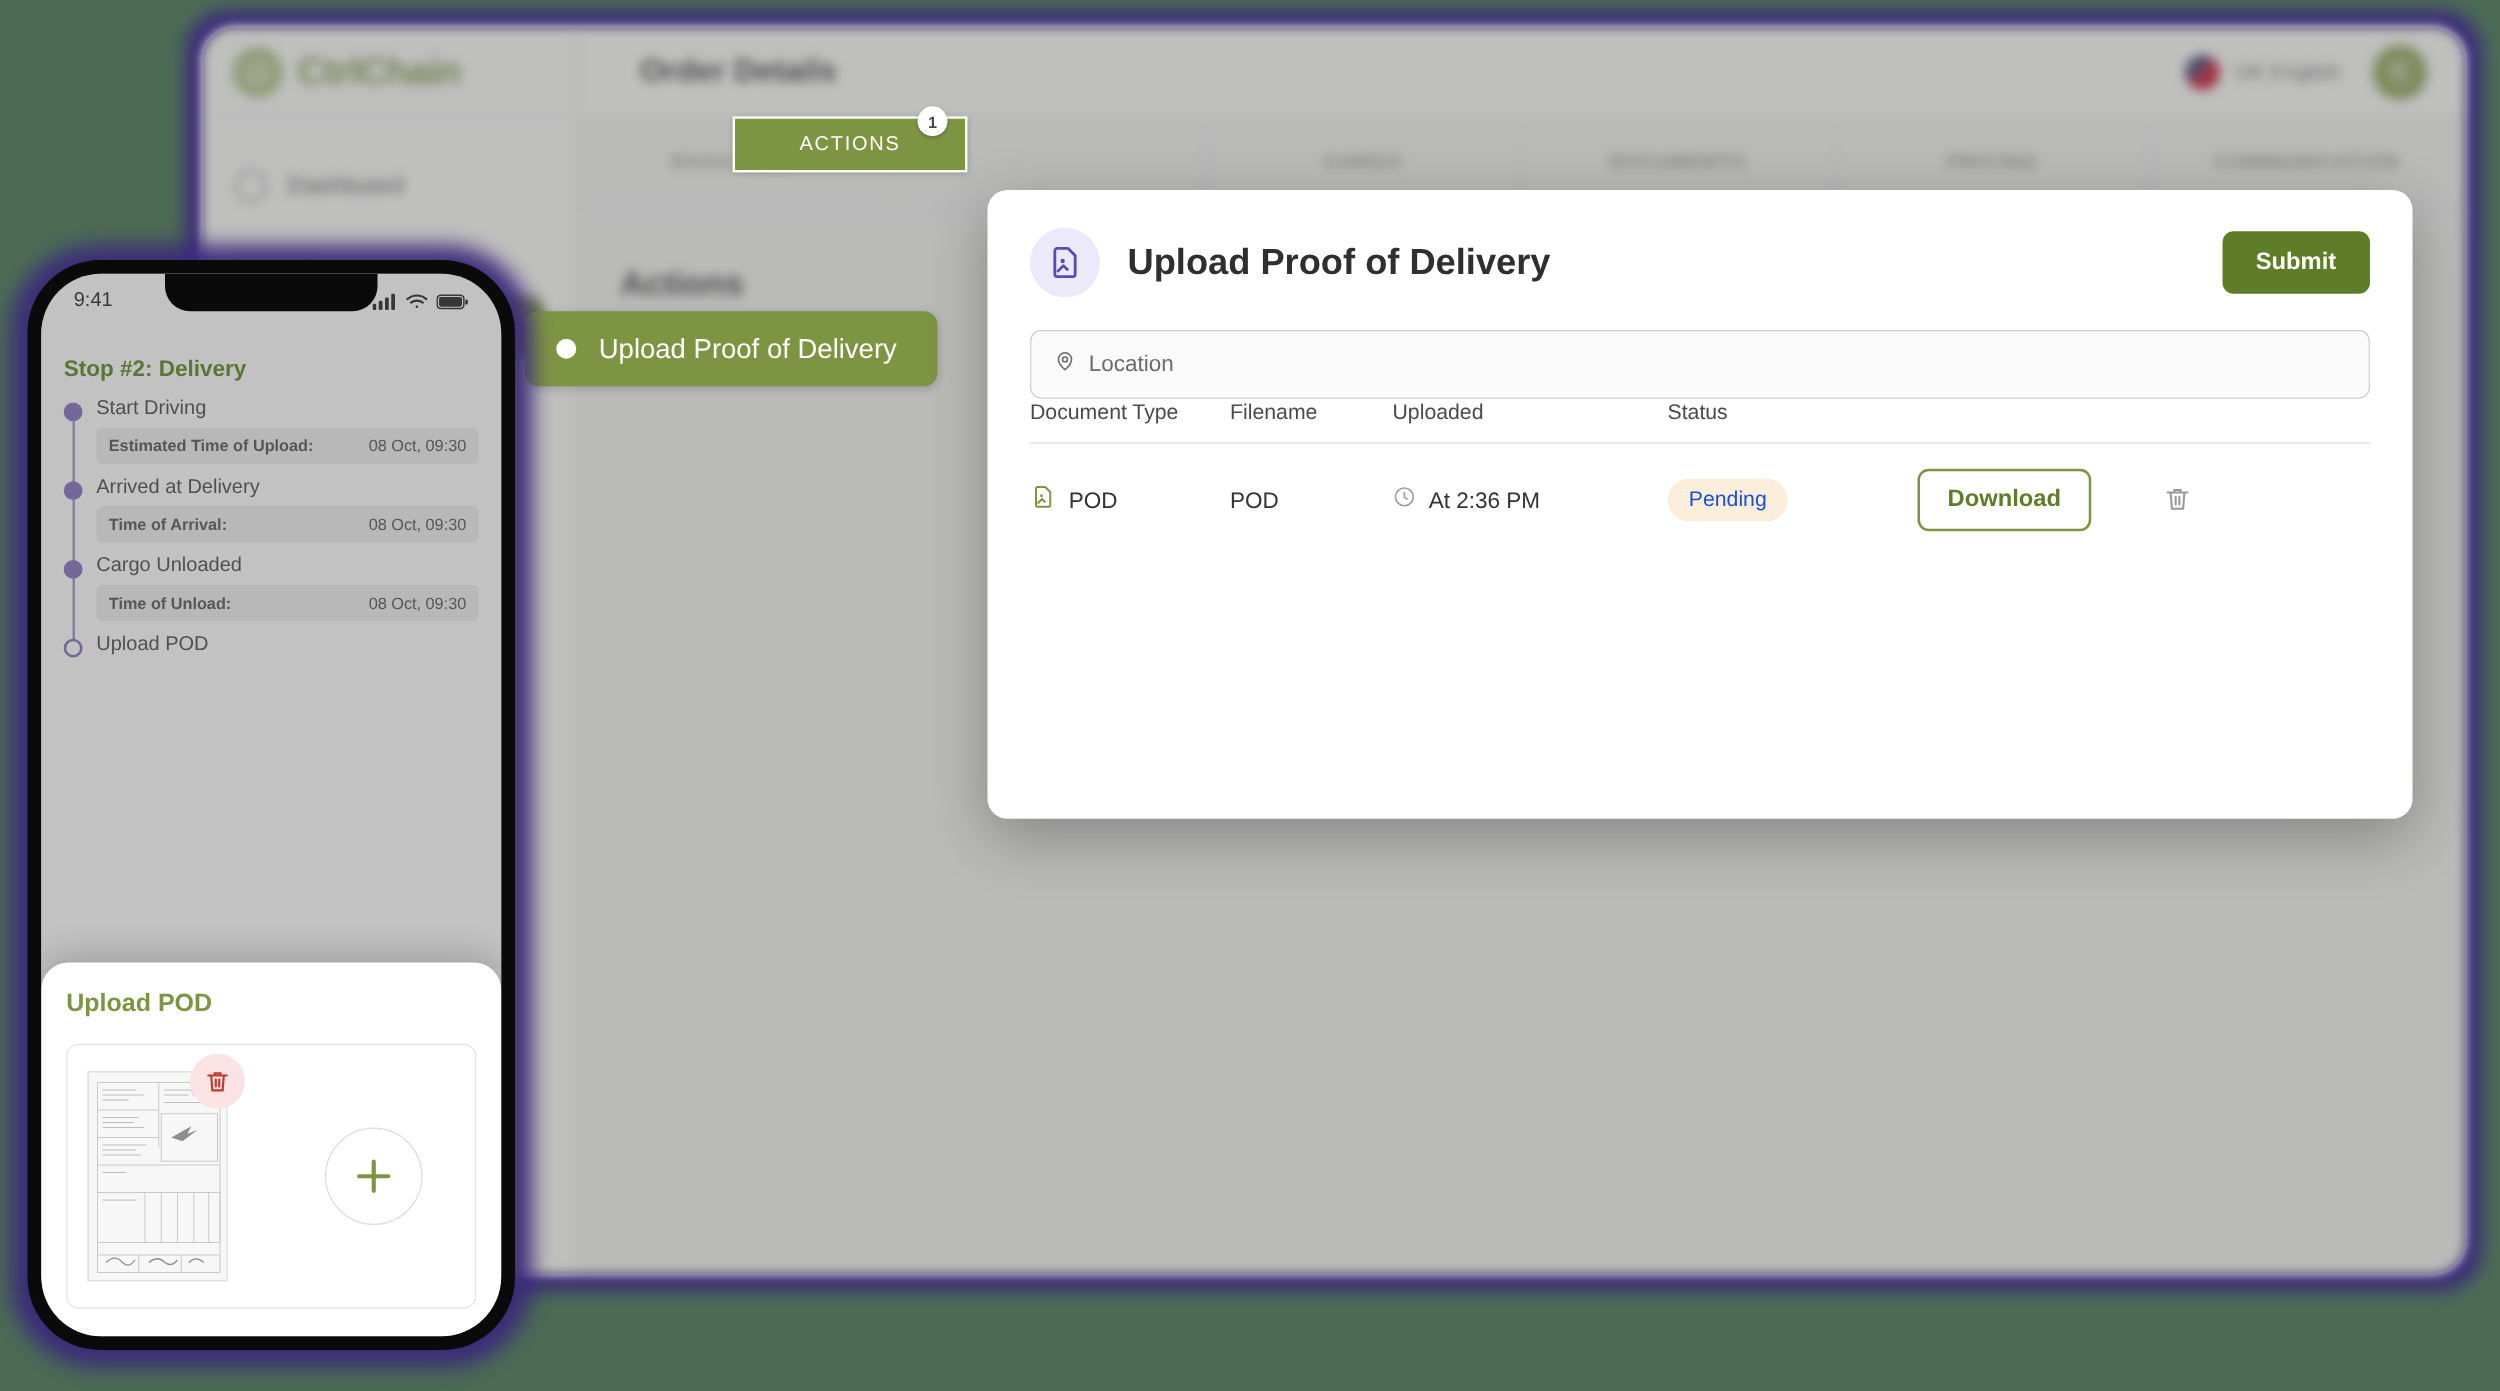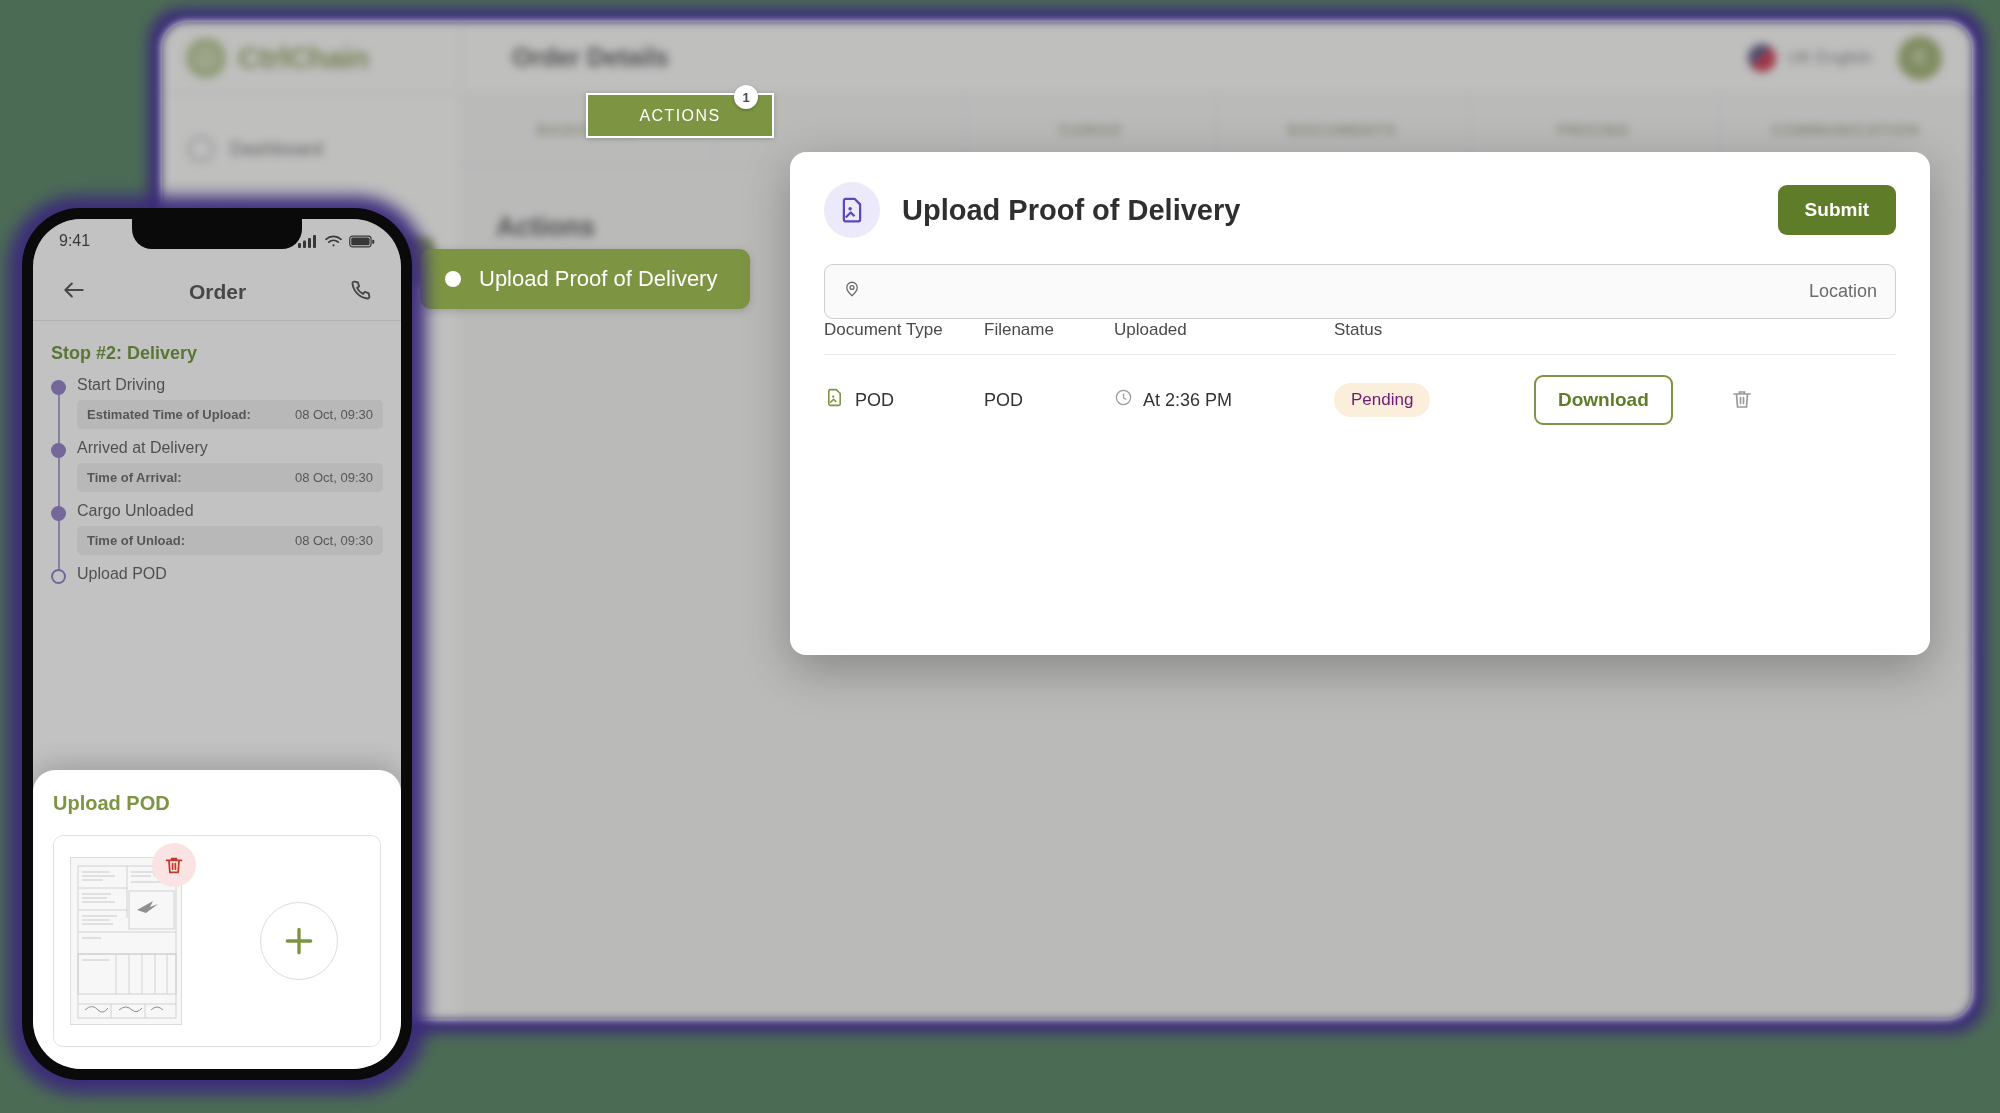--- a/index.html
+++ b/index.html
@@ -194,21 +194,21 @@
     cursor: pointer;
   }
   .dlg-location {
     margin-top: 26px;
     height: 55px;
     border: 1px solid #cfcfcf;
     border-radius: 9px;
     background: #fafafa;
     display: flex; align-items: center; gap: 10px;
     padding: 0 18px;
-    color: #6b6b6b; font-size: 18px; justify-content: space-between;
+    color: #6b6b6b; font-size: 18px;
   }
   .dropzone {
     margin-top: 22px;
     height: 202px;
     border: 2px dashed #c9c9c9;
     border-radius: 11px;
     background: #fafafa;
     display: flex; flex-direction: column;
     align-items: center; justify-content: center;
     gap: 26px;
@@ -218,21 +218,21 @@
   table.files { width: 100%; border-collapse: collapse; margin-top: 1px; }
   table.files th {
     text-align: left; font-size: 17px; font-weight: 400; color: #4a4a4a;
     padding: 0 0 14px 0;
     border-bottom: 1px solid #e6e6e6;
   }
   table.files td { padding: 20px 0 8px 0; font-size: 18px; color: #333; vertical-align: middle; }
   .cell-inline { display: flex; align-items: center; gap: 10px; }
   .badge-pending {
     display: inline-block;
-    background: #fbeedb; color: #701a75;
+    background: #fbeedb; color: #1d4ed8;
     font-size: 17px;
     padding: 7px 17px; border-radius: 20px;
   }
   .btn-download {
     background: #fff; border: 2px solid #7d9443; color: #5f7d28;
     font-size: 19px; font-weight: 700;
     border-radius: 9px; padding: 12px 22px; cursor: pointer;
   }
   .trash-btn { background: none; border: none; cursor: pointer; padding: 6px; }
 
@@ -510,33 +510,20 @@
               <circle cx="10" cy="11.6" r="1.1" fill="#111" stroke="none"></circle>
           </svg>
           <svg viewBox="0 0 28 14" width="26" height="13">
             <rect x="0.8" y="1.2" width="23" height="11.5" rx="3" fill="none" stroke="#111" stroke-width="1.3"></rect>
             <rect x="2.4" y="2.8" width="19.8" height="8.3" rx="1.8" fill="#111"></rect>
             <rect x="25" y="5" width="2.2" height="4.5" rx="1" fill="#111"></rect>
           </svg>
         </span>
       </div>
 
-      <div class="ph-nav">
-        <button class="trash-btn">
-          <svg viewBox="0 0 24 24" width="26" height="26" fill="none" stroke="#2b2b2b" stroke-width="1.9" stroke-linecap="round" stroke-linejoin="round">
-            <path d="M20 12H4M10 6l-6 6 6 6"></path>
-          </svg>
-        </button>
-        <span class="ph-nav-title">Order</span>
-        <button class="trash-btn">
-          <svg viewBox="0 0 24 24" width="25" height="25" fill="none" stroke="#2b2b2b" stroke-width="1.8" stroke-linecap="round" stroke-linejoin="round">
-            <path d="M6.5 3.5l3 .8 1.2 3.6-2 1.6a12 12 0 0 0 5.8 5.8l1.6-2 3.6 1.2.8 3a1.8 1.8 0 0 1-1.9 2.2A16.5 16.5 0 0 1 4.3 5.4 1.8 1.8 0 0 1 6.5 3.5z"></path>
-          </svg>
-        </button>
-      </div>
 
       <div class="ph-body">
         <div class="stop-title">Stop #2: Delivery</div>
         <div class="tl">
           <div class="tl-line"></div>
 
           <div class="tl-item">
             <span class="tl-dot"></span>
             <div class="tl-label">Start Driving</div>
             <div class="tl-row">

